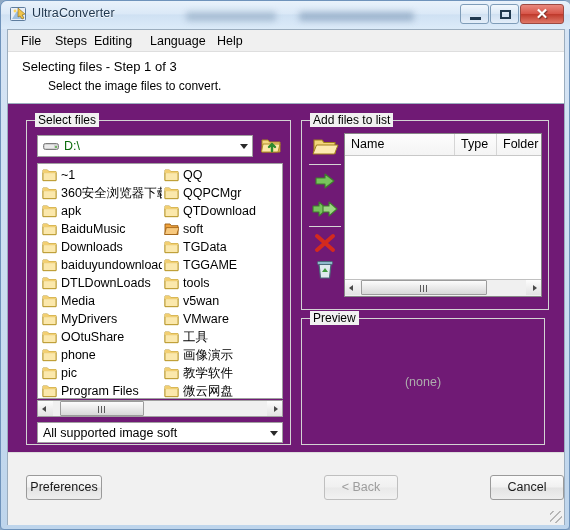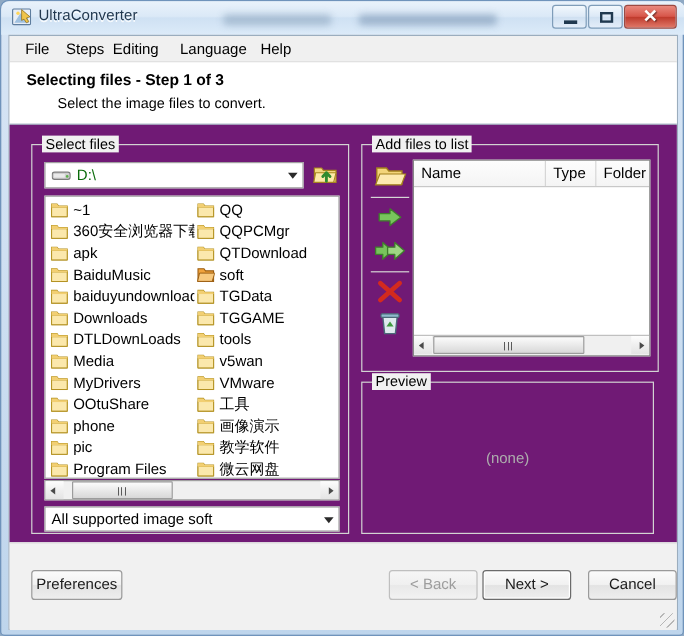--- a/index.html
+++ b/index.html
@@ -71,21 +71,21 @@
   .menuitem{
     position:absolute;top:3px;padding:1px 6px;font-size:12.5px;color:#000;
     cursor:default;white-space:nowrap;
   }
   
   #header{
     position:absolute;left:0;top:22px;width:100%;height:52px;
     background:#fff;border-bottom:1px solid #9badbe;
     box-sizing:border-box;
   }
-  #header-title{position:absolute;left:14px;top:7px;font-size:13px;font-weight:bold;}
+  #header-title{position:absolute;left:14px;top:7px;font-size:13px;font-weight:normal;}
   #header-sub{position:absolute;left:40px;top:27px;font-size:12px;}
   
   #body{
     position:absolute;left:0;top:74px;width:100%;height:348px;
     background:#701a75;
   }
   #footer{
     position:absolute;left:0;top:422px;width:100%;height:72px;
     background:#f1f1f1;border-top:1px solid #dcdcdc;
   }
@@ -297,26 +297,26 @@
                 </svg><span>apk</span></div>
               <div class="fl-item"><svg class="ficon" viewBox="0 0 15 14">
                   <path d="M1 2 h4.5 l1.2 1.6 H14 v9 H1 Z" fill="#f2cf72" stroke="#b2901f" stroke-width="0.9"></path>
                   <path d="M1 4.6 h13 v8 H1 Z" fill="#fbe8ac" stroke="#b2901f" stroke-width="0.8"></path>
                   <path d="M1 2 h4.5 l1.2 1.6 H14 v1.3 H1 Z" fill="#f2cf72" stroke="none"></path>
                 </svg><span>BaiduMusic</span></div>
               <div class="fl-item"><svg class="ficon" viewBox="0 0 15 14">
                   <path d="M1 2 h4.5 l1.2 1.6 H14 v9 H1 Z" fill="#f2cf72" stroke="#b2901f" stroke-width="0.9"></path>
                   <path d="M1 4.6 h13 v8 H1 Z" fill="#fbe8ac" stroke="#b2901f" stroke-width="0.8"></path>
                   <path d="M1 2 h4.5 l1.2 1.6 H14 v1.3 H1 Z" fill="#f2cf72" stroke="none"></path>
+                </svg><span>Downloads</span></div>
+              <div class="fl-item"><svg class="ficon" viewBox="0 0 15 14">
+                  <path d="M1 2 h4.5 l1.2 1.6 H14 v9 H1 Z" fill="#f2cf72" stroke="#b2901f" stroke-width="0.9"></path>
+                  <path d="M1 4.6 h13 v8 H1 Z" fill="#fbe8ac" stroke="#b2901f" stroke-width="0.8"></path>
+                  <path d="M1 2 h4.5 l1.2 1.6 H14 v1.3 H1 Z" fill="#f2cf72" stroke="none"></path>
                 </svg><span>baiduyundownload</span></div>
-              <div class="fl-item"><svg class="ficon" viewBox="0 0 15 14">
-                  <path d="M1 2 h4.5 l1.2 1.6 H14 v9 H1 Z" fill="#f2cf72" stroke="#b2901f" stroke-width="0.9"></path>
-                  <path d="M1 4.6 h13 v8 H1 Z" fill="#fbe8ac" stroke="#b2901f" stroke-width="0.8"></path>
-                  <path d="M1 2 h4.5 l1.2 1.6 H14 v1.3 H1 Z" fill="#f2cf72" stroke="none"></path>
-                </svg><span>Downloads</span></div>
               <div class="fl-item"><svg class="ficon" viewBox="0 0 15 14">
                   <path d="M1 2 h4.5 l1.2 1.6 H14 v9 H1 Z" fill="#f2cf72" stroke="#b2901f" stroke-width="0.9"></path>
                   <path d="M1 4.6 h13 v8 H1 Z" fill="#fbe8ac" stroke="#b2901f" stroke-width="0.8"></path>
                   <path d="M1 2 h4.5 l1.2 1.6 H14 v1.3 H1 Z" fill="#f2cf72" stroke="none"></path>
                 </svg><span>DTLDownLoads</span></div>
               <div class="fl-item"><svg class="ficon" viewBox="0 0 15 14">
                   <path d="M1 2 h4.5 l1.2 1.6 H14 v9 H1 Z" fill="#f2cf72" stroke="#b2901f" stroke-width="0.9"></path>
                   <path d="M1 4.6 h13 v8 H1 Z" fill="#fbe8ac" stroke="#b2901f" stroke-width="0.8"></path>
                   <path d="M1 2 h4.5 l1.2 1.6 H14 v1.3 H1 Z" fill="#f2cf72" stroke="none"></path>
                 </svg><span>Media</span></div>
@@ -493,18 +493,17 @@
 
       <div class="group" id="grp-preview">
         <div class="caption">Preview</div>
         <div id="preview-none">(none)</div>
       </div>
     </div>
 
     <div id="footer">
       <div class="btn" id="btn-prefs">Preferences</div>
       <div class="btn disabled" id="btn-back">&lt; Back</div>
-      <div class="btn default" id="btn-next">Next &gt;</div>
       <div class="btn" id="btn-cancel">Cancel</div>
       <div id="resize-grip"></div>
     </div>
   </div>
 </div>
 
 </body></html>

